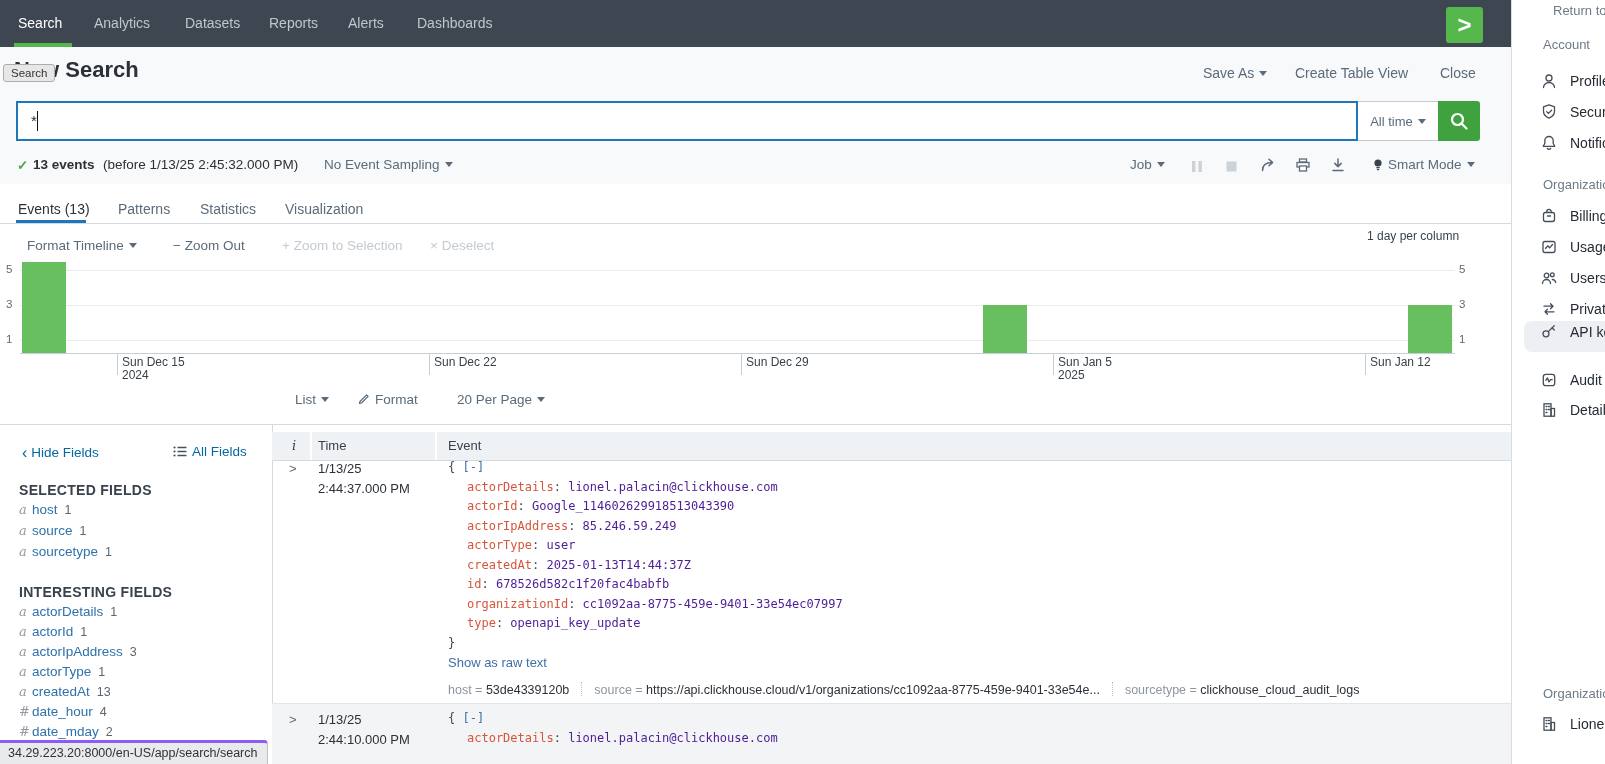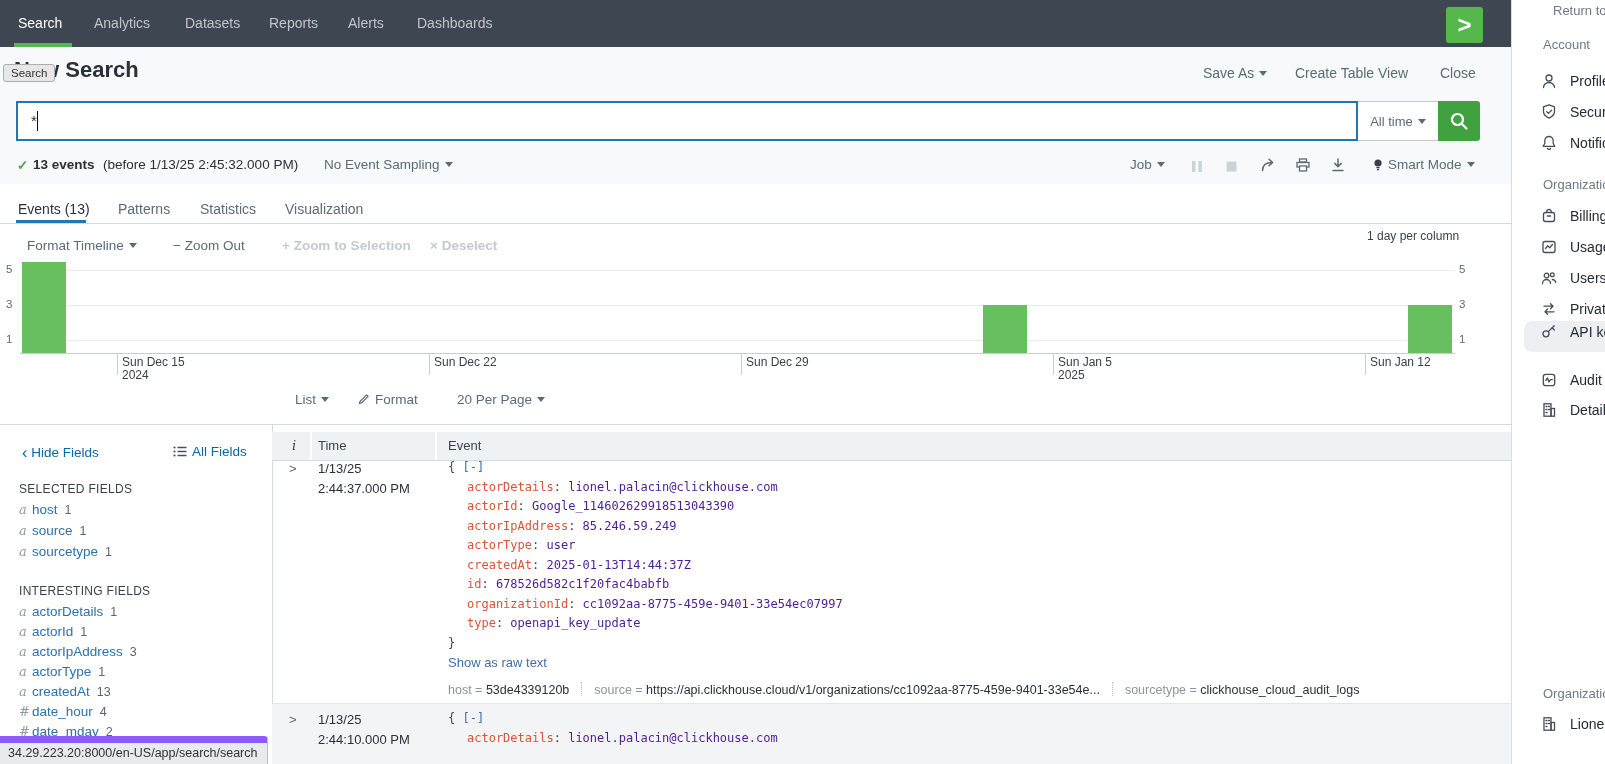--- a/index.html
+++ b/index.html
@@ -25,34 +25,34 @@
   
   .searchbox{background:#fff;border:2px solid #2077b8;height:36px;line-height:36px;
     font-size:15px;color:#2b3138;padding-left:13px;}
   .caretbar{display:inline-block;width:1.5px;height:20px;background:#111;vertical-align:-5px;}
   .alltime{background:#fff;border:1px solid #c3cad1;border-left:none;height:38px;
     display:flex;align-items:center;justify-content:center;font-size:13px;color:#5b6b7a;}
   .searchbtn{background:#3fa23f;border-radius:0 3px 3px 0;display:flex;align-items:center;
     justify-content:center;cursor:pointer;}
   
   .stattext{font-size:13.5px;color:#2b3138;white-space:nowrap;}
-  .disabled{color:#c3cad1 !important;cursor:default;font-weight:bold;}
+  .disabled{color:#c3cad1 !important;cursor:default;}
   
   .tab{font-size:14px;color:#5b6b7a;cursor:pointer;}
   .tab.active{color:#2b3138;}
   .tabline{background:#2077b8;height:3px;}
   .hborder{background:#d5dae0;height:1px;}
   
   .grid{background:#e9ebed;height:1px;}
   .axis{background:#c8cfd4;}
   .bar{position:absolute;width:44px;background:#68bf60;}
   .ylab{font-size:11.5px;color:#5f6a75;}
   .xlab{font-size:12px;color:#39424c;line-height:13px;white-space:nowrap;}
   
-  .sideheader{font-size:12px;font-weight:normal;color:#39424c;letter-spacing:.3px;}
+  .sideheader{font-size:14px;font-weight:bold;color:#39424c;letter-spacing:.3px;}
   .sidelink{font-size:13.5px;color:#0369a1;cursor:pointer;}
   .frow{height:21px;font-size:13.5px;white-space:nowrap;cursor:pointer;}
   .ftype{display:inline-block;width:11px;font-family:"DejaVu Serif",serif;font-style:italic;
     color:#949aa3;font-size:13px;}
   .fname{color:#2e71ab;margin-left:2px;}
   .fcount{color:#5c6670;margin-left:7px;font-size:12.5px;}
   
   .thead{background:#eff2f4;}
   .thtext{font-size:13px;color:#39424c;}
   .mono{font-family:"DejaVu Sans Mono",monospace;font-size:12px;}
@@ -71,21 +71,21 @@
     vertical-align:-2px;}
   .expander{font-size:13px;color:#5f6a75;cursor:pointer;}
   .timecell{font-size:13px;line-height:20px;color:#2b3138;}
   .row2bg{background:#f3f4f6;}
   
   .panel-h{font-size:13px;color:#6f7a87;white-space:nowrap;}
   .panel-item{font-size:14px;color:#252b33;white-space:nowrap;cursor:pointer;}
   .pill{background:#edeff2;border-radius:8px;}
   .picon{position:absolute;left:1540px;}
   svg{display:block;}
-  .statuschip{background:#e9eaec;border-top:7px solid #8b5cf6;border-right:1px solid #bdc1c6;
+  .statuschip{background:#e9eaec;border-top:3px solid #8b5cf6;border-right:1px solid #bdc1c6;
     border-radius:0 4px 0 0;font-size:12.5px;color:#2e3338;padding:3px 10px 4px 8px;z-index:9;}
 </style>
 </head>
 <body>
 
 <div id="screen">
 
   <div class="a nav">
     <span class="a navitem active" style="left:18px">Search</span>
     <span class="a navitem" style="left:94px">Analytics</span>

